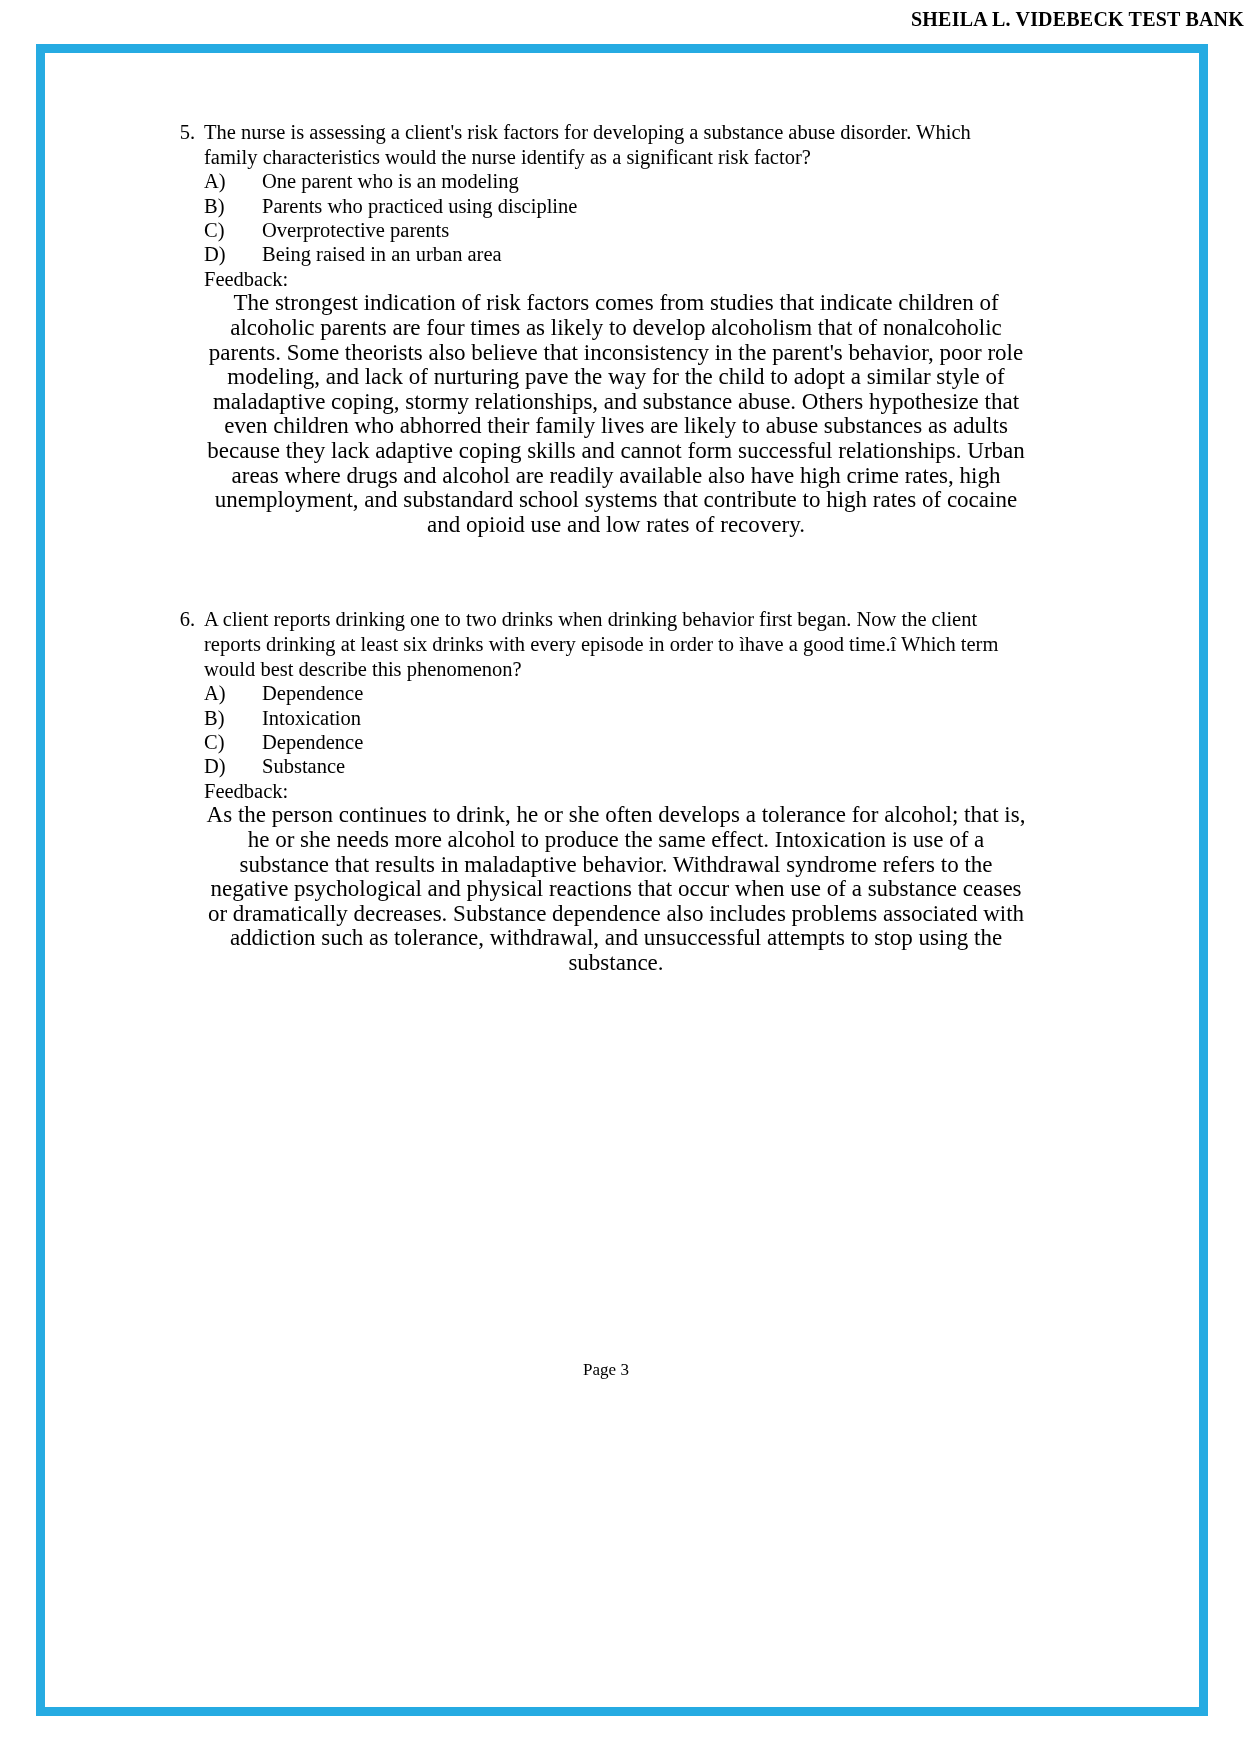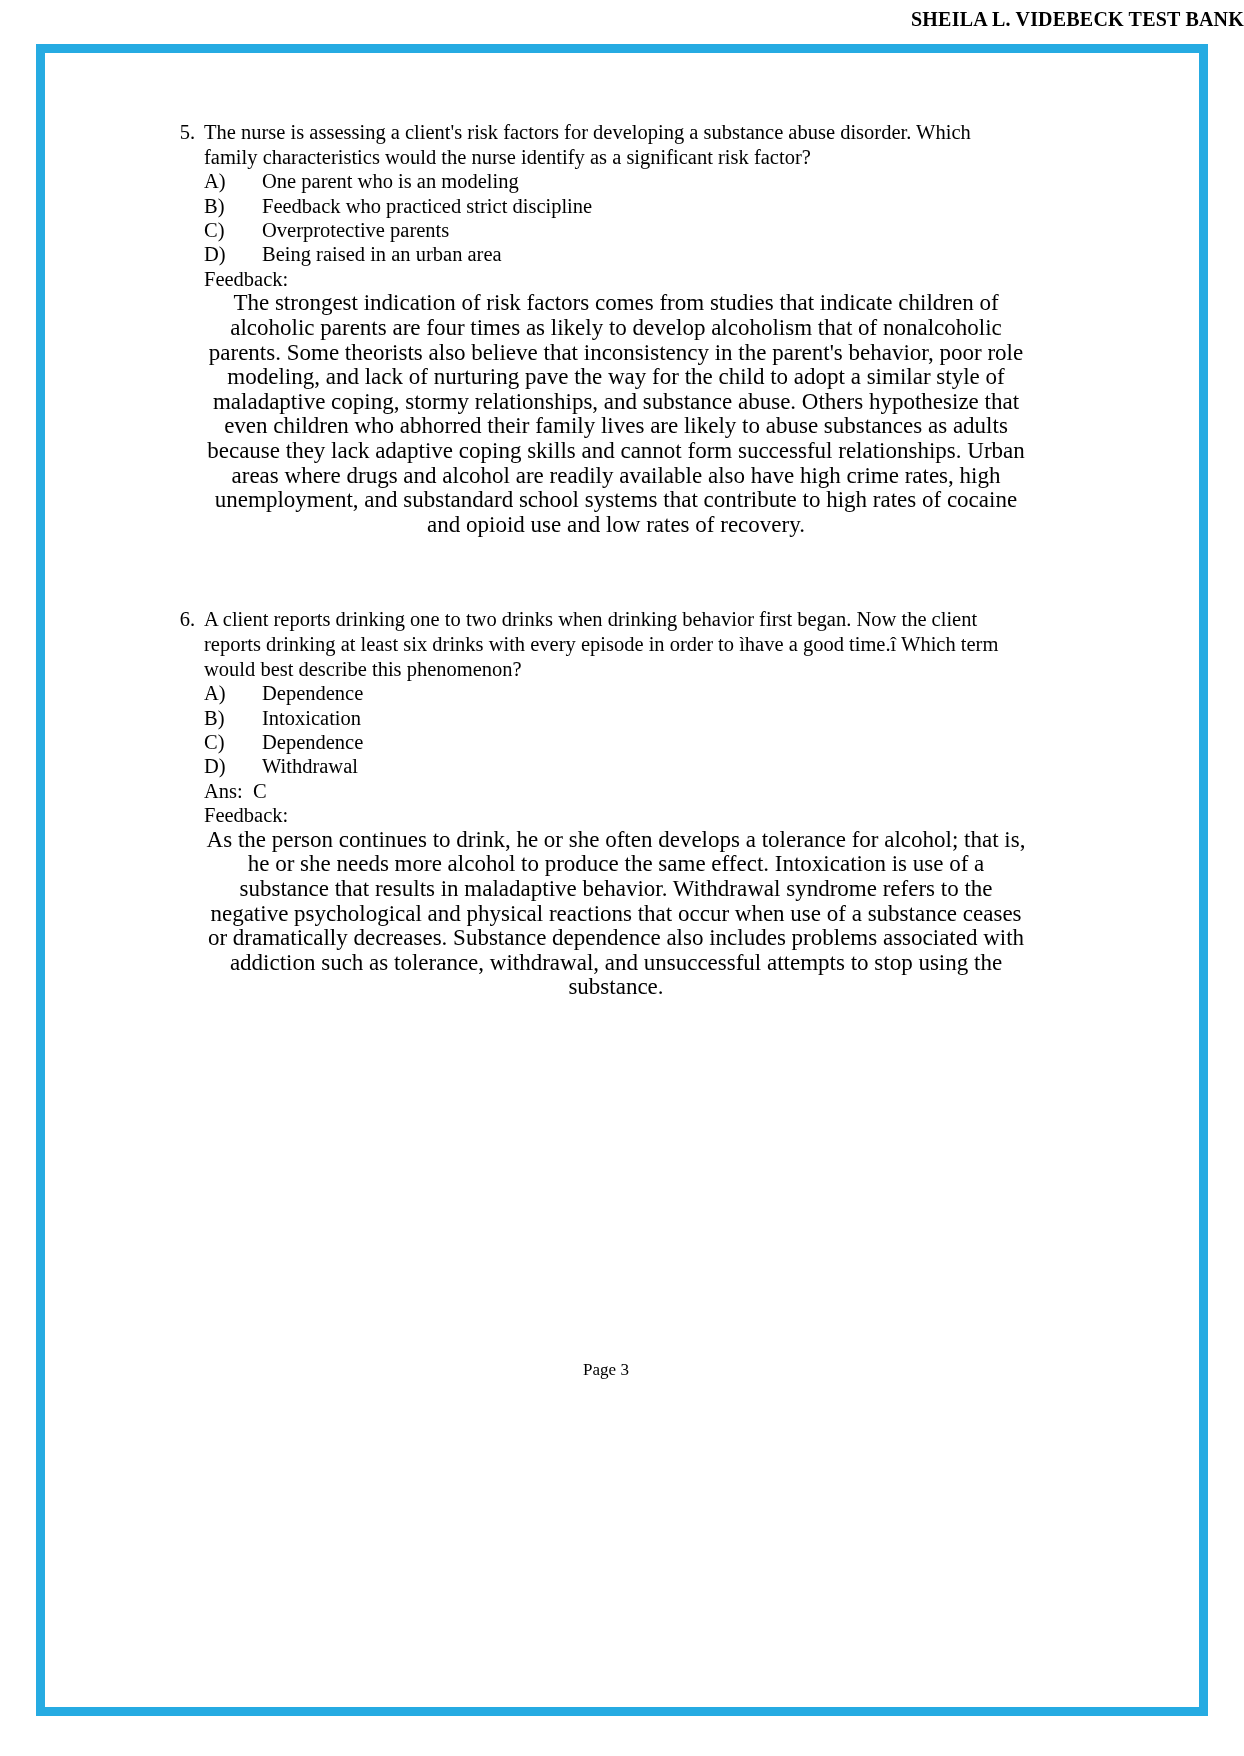--- a/index.html
+++ b/index.html
@@ -144,21 +144,21 @@
       <div class="q-number">5.</div>
       <div class="q-stem">The nurse is assessing a client's risk factors for developing a substance abuse disorder. Which family characteristics would the nurse identify as a significant risk factor?</div>
     </div>
     <div class="q-subblock">
       <div class="option-row">
         <span class="option-letter">A)</span>
         <span class="option-text">One parent who is an modeling</span>
       </div>
       <div class="option-row">
         <span class="option-letter">B)</span>
-        <span class="option-text">Feedback who practiced strict discipline</span>
+        <span class="option-text">Parents who practiced using discipline</span>
       </div>
       <div class="option-row">
         <span class="option-letter">C)</span>
         <span class="option-text">Overprotective parents</span>
       </div>
       <div class="option-row">
         <span class="option-letter">D)</span>
         <span class="option-text">Being raised in an urban area</span>
       </div>
       <div class="feedback-label">Feedback:</div>
@@ -179,23 +179,22 @@
       <div class="option-row">
         <span class="option-letter">B)</span>
         <span class="option-text">Intoxication</span>
       </div>
       <div class="option-row">
         <span class="option-letter">C)</span>
         <span class="option-text">Dependence</span>
       </div>
       <div class="option-row">
         <span class="option-letter">D)</span>
-        <span class="option-text">Withdrawal</span>
-      </div>
-      <div class="answer-line">Ans:  C</div>
+        <span class="option-text">Substance</span>
+      </div>
       <div class="feedback-label">Feedback:</div>
       <div class="feedback-text">As the person continues to drink, he or she often develops a tolerance for alcohol; that is, he or she needs more alcohol to produce the same effect. Intoxication is use of a substance that results in maladaptive behavior. Withdrawal syndrome refers to the negative psychological and physical reactions that occur when use of a substance ceases or dramatically decreases. Substance dependence also includes problems associated with addiction such as tolerance, withdrawal, and unsuccessful attempts to stop using the substance.</div>
     </div>
   </div>
 
 </div>
 
 <div class="page-footer">
   <span>Page 3</span>
 </div>

